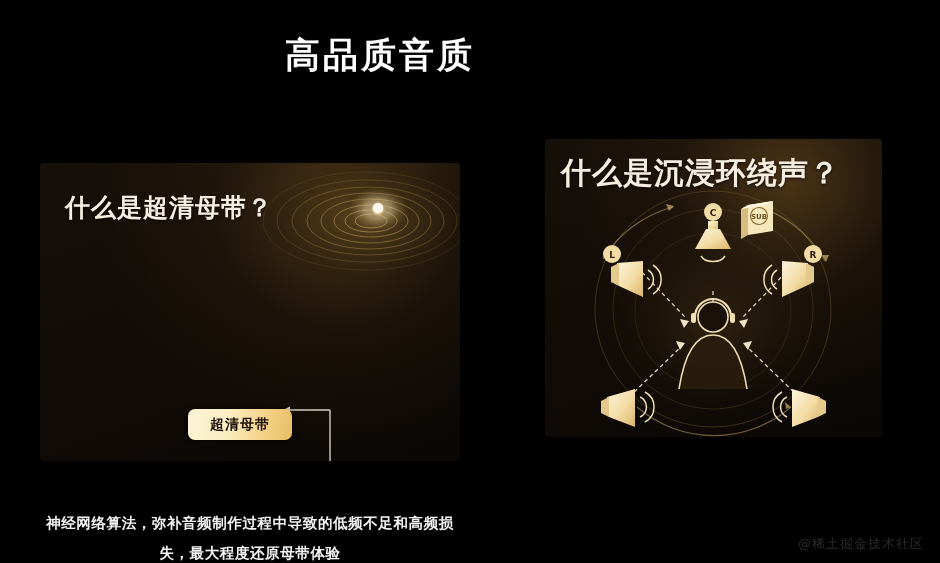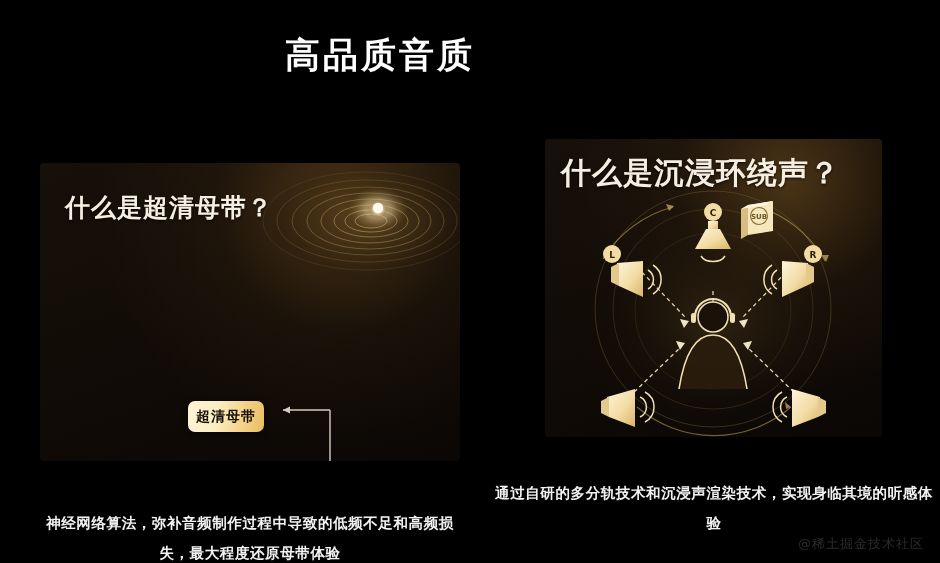--- a/index.html
+++ b/index.html
@@ -41,21 +41,21 @@
   
   .flow{position:absolute;left:0;top:0;width:420px;height:298px;}
   .node{
     position:absolute;display:flex;align-items:center;justify-content:center;
     border-radius:7px;color:#1a1006;font-weight:bold;
     font-family:"DejaVu Sans","Liberation Sans",sans-serif;
     background:linear-gradient(100deg,#fdf3d8 0%,#fbeec2 38%,#f3d288 72%,#e9bd63 100%);
     box-shadow:0 1px 5px rgba(0,0,0,.55);
     font-size:14px;letter-spacing:1px;
   }
-  #node-master     {left:148px;top:238px;width:76px;height:31px;}
+  #node-master     {left:148px;top:246px;width:104px;height:31px;}
 
   
   .surround{position:absolute;left:0;top:0;width:337px;height:298px;}
 
   
   .caption{
     position:absolute;text-align:center;font-weight:bold;color:#f2f2f2;
     font-size:14.5px;line-height:30px;letter-spacing:.6px;
     font-family:"DejaVu Sans","Liberation Sans",sans-serif;
   }
@@ -249,16 +249,15 @@
         <polygon points="281,262 273,258 273,278 281,274" fill="#e3c98c"></polygon>
         <g fill="none" stroke="#f0dfb4" stroke-width="1.5">
           <path d="M242 258 A11 11 0 0 0 242 278"></path>
           <path d="M237 253 A17 17 0 0 0 237 283"></path>
         </g>
       </g>
     </svg>
   </div>
 
   <div class="caption" id="caption-left">神经网络算法，弥补音频制作过程中导致的低频不足和高频损失，最大程度还原母带体验</div>
-  <div class="caption" id="caption-right">通过自研的多分轨技术和沉浸声渲染技术，实现身临其境的听感体验</div>
 
   <div class="watermark">@稀土掘金技术社区</div>
 </div>
 
 </body></html>

